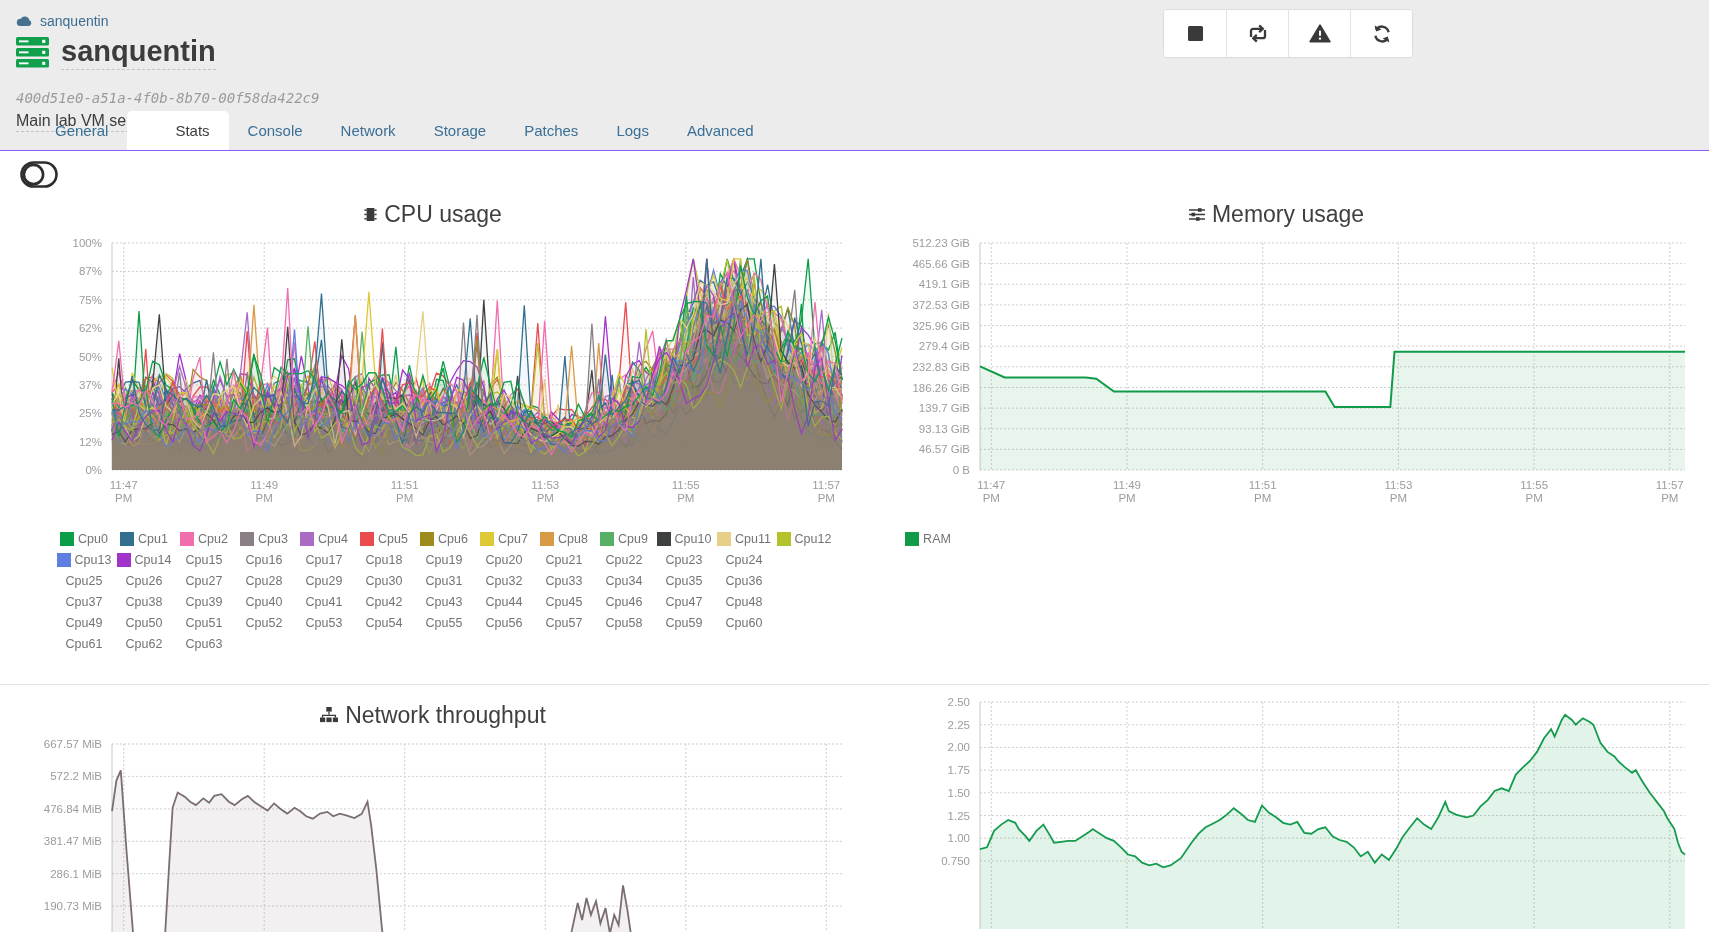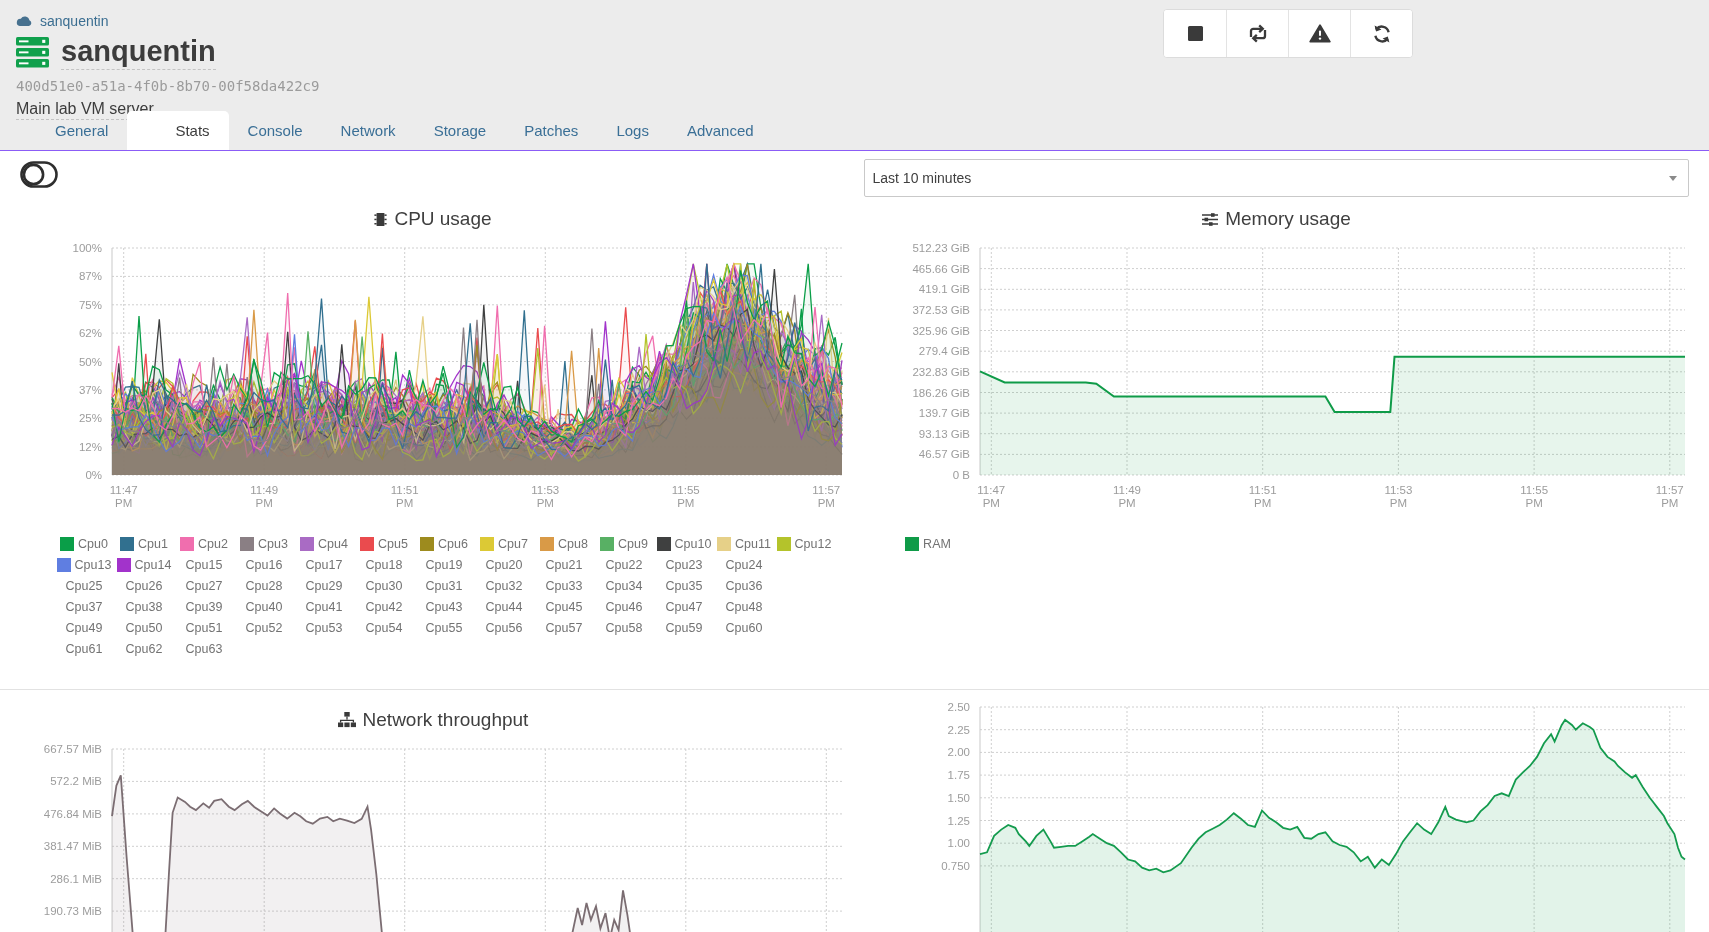--- a/index.html
+++ b/index.html
@@ -6,21 +6,21 @@
   body{
     width:1709px;height:932px;overflow:hidden;background:#fff;
     font-family:"Liberation Sans",sans-serif;color:#3c3c3c;position:relative;
   }
   
   .page-header{background:#ececec;height:151px;position:relative;box-sizing:border-box;
     padding:12px 0 0 16px;border-bottom:1px solid #8b5cf6;}
   .breadcrumb{display:flex;align-items:center;gap:7px;font-size:14px;color:#3b6e91;height:18px;cursor:pointer;}
   .title-row{display:flex;align-items:center;gap:12px;margin-top:5px;}
   .vm-title{font-size:29px;font-weight:600;color:#3c3c3c;border-bottom:1px dashed #c3c3c3;padding-bottom:1px;line-height:33px;}
-  .uuid{margin-top:8px;font-family:"DejaVu Sans Mono",monospace;font-size:14px;color:#9b9b9b;}
+  .uuid{margin-top:20px;font-family:"DejaVu Sans Mono",monospace;font-size:14px;color:#9b9b9b;font-style:italic;}
   .descr{margin-top:6px;font-size:16px;color:#3c3c3c;display:inline-block;border-bottom:1px dashed #c3c3c3;padding-bottom:1px;}
   
   .tabs{position:absolute;left:36px;bottom:0;display:flex;list-style:none;margin:0;padding:0;}
   .tabs .tab{font-size:15px;color:#3a6f96;padding:11px 19px;cursor:pointer;border-radius:5px 5px 0 0;}
   .tabs .tab.active{background:#fff;color:#3c3c3c;padding-left:48px;}
   
   .toolbar{position:absolute;left:1163px;top:9px;display:flex;background:#fff;
     border:1px solid #dcdcdc;border-radius:4px;overflow:hidden;}
   .toolbar .tbtn{width:62px;height:47px;display:flex;align-items:center;justify-content:center;cursor:pointer;background:#fff;border:none;border-left:1px solid #e3e3e3;}
   .toolbar .tbtn:first-child{border-left:none;}
@@ -28,21 +28,21 @@
   .content{background:#fff;}
   .controls{display:grid;grid-template-columns:1fr 1fr;gap:18px;padding:8px 20px 0;}
   .toggle-wrap{padding-top:2px;}
   .select-wrap{position:relative;}
   select.range{width:100%;height:38px;box-sizing:border-box;border:1px solid #c9c9c9;border-radius:2px;
     background:#fff;font-family:"Liberation Sans",sans-serif;font-size:14px;color:#3f3f3f;padding:0 26px 0 8px;
     -webkit-appearance:none;-moz-appearance:none;appearance:none;}
   .caret{position:absolute;right:12px;top:17px;width:0;height:0;pointer-events:none;
     border-left:4.5px solid transparent;border-right:4.5px solid transparent;border-top:5.5px solid #8a8a8a;}
   .charts-grid{display:grid;grid-template-columns:1fr 1fr;gap:18px;padding:0 20px;margin-top:4px;}
-  .chart-title{display:flex;align-items:center;justify-content:center;gap:7px;font-size:19px;
+  .chart-title{display:flex;align-items:center;justify-content:center;gap:7px;font-size:23px;
     color:#3f3f3f;margin:6px 0 4px;line-height:24px;}
   .row2 .chart-title{margin-top:14px;}
   .chart-host{width:100%;}
   .divider{border:none;border-top:1px solid #e2e2e2;margin:30px 0 0;}
   
   .legend{margin-top:14px;margin-left:34px;font-size:12.5px;color:#737373;}
   .legend-row{display:flex;height:21px;align-items:center;}
   .legend-item{width:60px;display:flex;align-items:center;justify-content:center;gap:4px;cursor:pointer;white-space:nowrap;}
   .legend-item .swatch{width:14px;height:14px;display:inline-block;flex:none;}
   svg text{font-family:"Liberation Sans",sans-serif;}
@@ -139,24 +139,20 @@
 <div class="content">
 
   <div class="controls">
     <div class="toggle-wrap">
       <span style="display:inline-flex;cursor:pointer;">
         <svg width="38" height="27" viewBox="0 0 38 27" fill="none" stroke="#2e2e2e">
           <rect x="1.5" y="1.5" width="35" height="24" rx="12" stroke-width="2.6"></rect>
           <circle cx="13.5" cy="13.5" r="9.6" stroke-width="2.6" fill="#fff"></circle>
         </svg>
       </span>
-    </div>
-    <div class="select-wrap">
-      <select class="range" id="range-select"><option>Last 10 minutes</option></select>
-      <span class="caret"></span>
     </div>
   </div>
 
   <div class="charts-grid">
     <div>
       <div class="chart-title">
         <span style="display:inline-flex;">
           <svg width="13" height="17" viewBox="0 0 13 17">
             <rect x="2.6" y="2" width="7.8" height="13" fill="#3a3a3a"></rect>
             <g fill="#3a3a3a">

